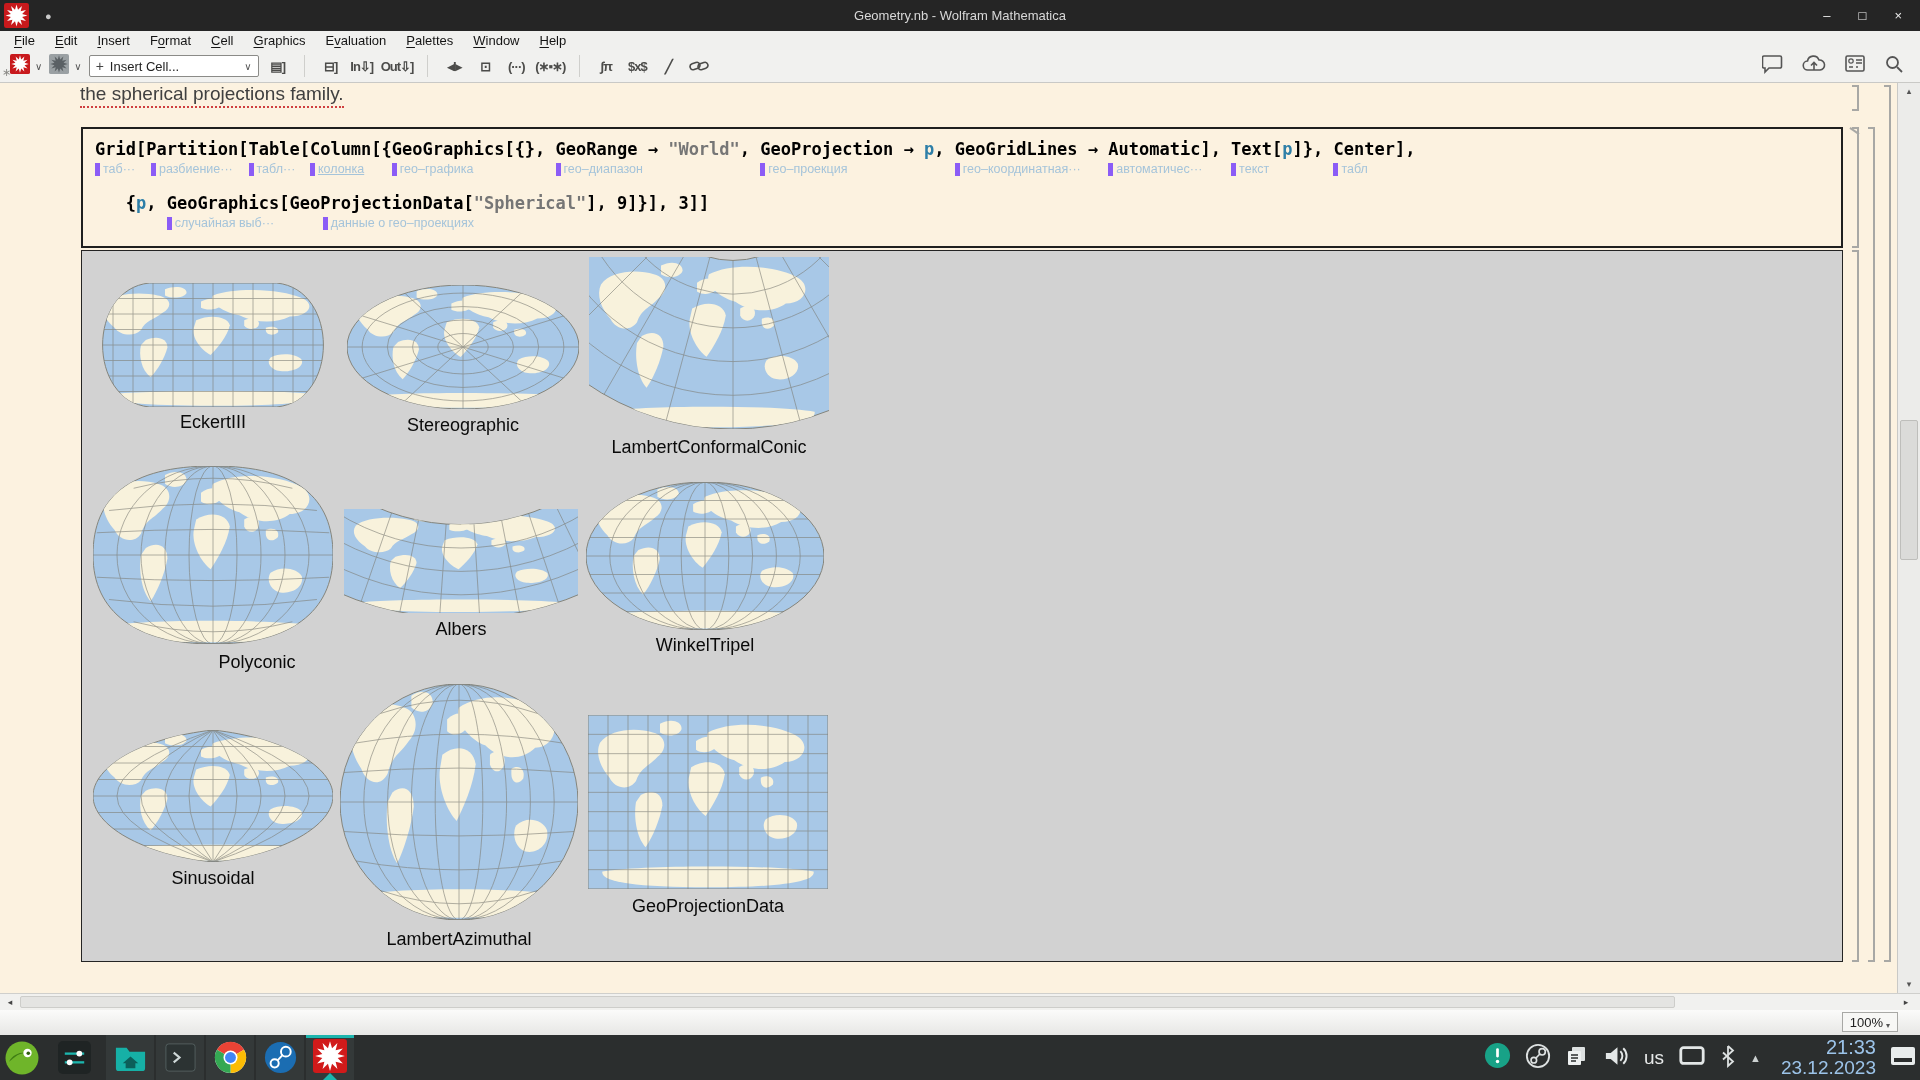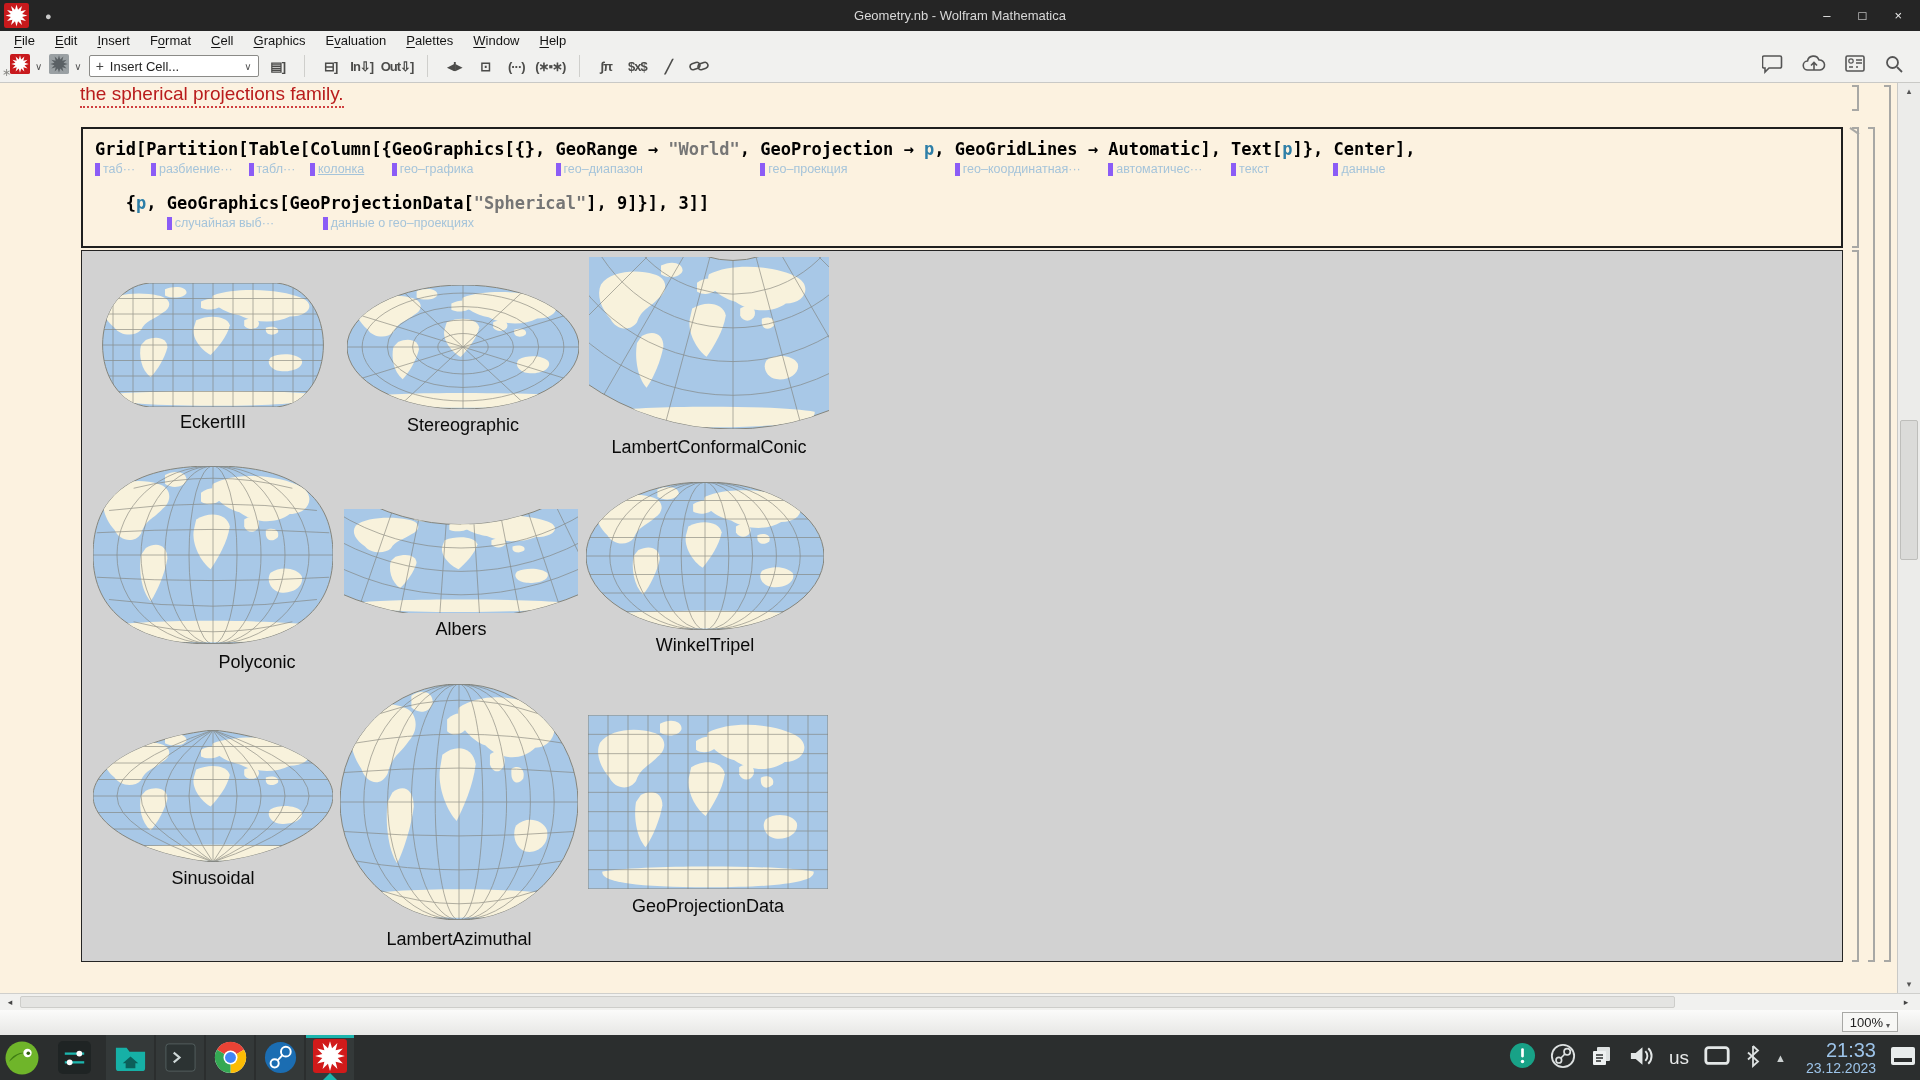--- a/index.html
+++ b/index.html
@@ -32,21 +32,21 @@
     color:#4c4c4a;font-size:13px;font-weight:bold;letter-spacing:-1px;white-space:nowrap;}
   .combo{width:170px;height:22px;background:#fff;border:1px solid #8b8b88;border-radius:2px;
     display:flex;align-items:center;font-size:13px;color:#222;padding:0 6px;box-sizing:border-box;}
   .combo .plus{font-size:14px;color:#444;margin-right:6px;}
   .combo .lbl{flex:1;}
   .combo .chev{color:#555;font-size:10px;}
   .tb-right{margin-left:auto;display:flex;align-items:center;gap:18px;padding-right:16px;}
 
   
   .notebook{position:absolute;top:83px;left:0;width:1920px;height:910px;background:#fcf2e0;}
-  .text-cell{position:absolute;left:80px;top:0px;font-size:19px;color:#b91c1c;}
+  .text-cell{position:absolute;left:80px;top:0px;font-size:19px;color:#404040;}
   .text-cell .misspell{border-bottom:2px dotted #cf4040;padding-bottom:2px;}
   .codebox{position:absolute;left:81px;top:44px;width:1762px;height:121px;
     border:2px solid #1f1f1f;box-sizing:border-box;}
   .codeline{position:absolute;left:12px;font-family:"DejaVu Sans Mono",monospace;
     font-size:17px;font-weight:600;white-space:pre;color:#000;}
   .c-k{color:#000;}
   .c-s{color:#767676;}
   .c-v{color:#2e7fa8;}
   .capline{position:absolute;left:0;right:0;height:16px;}
   .cap{position:absolute;font-size:12.5px;line-height:13px;color:#a5c4da;
@@ -92,21 +92,21 @@
   .task-plain{width:44px;height:45px;display:flex;align-items:center;justify-content:center;}
   .task-active .active-line{position:absolute;top:0;left:0;width:100%;height:3px;background:#1cb5ad;}
   .task-active .active-tri{position:absolute;bottom:0;left:50%;transform:translateX(-50%);
     width:0;height:0;border-left:7px solid transparent;border-right:7px solid transparent;
     border-bottom:7px solid #1cb5ad;}
   .tray{margin-left:auto;display:flex;align-items:center;gap:14px;padding-right:4px;}
   .kb-layout{color:#e8eaea;font-size:19px;}
   .tray-caret{color:#ccd1d1;font-size:11px;}
   .clock{text-align:right;color:#9cc3e8;line-height:1.05;margin-left:6px;}
   .clock .time{font-size:20px;}
-  .clock .date{font-size:14px;}
+  .clock .date{font-size:19px;}
 
   .edge-pin{position:absolute;left:2px;top:66px;color:#8a8a86;font-size:11px;}
 </style>
 </head>
 <body>
 
 <div id="screen">
 
   <div class="titlebar">
     <span class="tb-appicon spikey"><svg width="25" height="25" viewBox="0 0 32 32">
@@ -212,21 +212,21 @@
           <span class="cap" style="left: 12px;">таб···</span>
           <span class="cap" style="left: 68px;">разбиение···</span>
           <span class="cap" style="left: 165.527px;">табл···</span>
           <span class="cap" style="left: 226.938px; text-decoration: underline;">колонка</span>
           <span class="cap" style="left: 308.82px;">гео–графика</span>
           <span class="cap" style="left: 472.582px;">гео–диапазон</span>
           <span class="cap" style="left: 677.285px;">гео–проекция</span>
           <span class="cap" style="left: 871.753px;">гео–координатная···</span>
           <span class="cap" style="left: 1025.28px;">автоматичес···</span>
           <span class="cap" style="left: 1148.1px;">текст</span>
-          <span class="cap" style="left: 1250.45px;">данные</span>
+          <span class="cap" style="left: 1250.45px;">табл</span>
         </div>
       <div class="codeline" id="code-line-2" style="top:64px"><span class="c-k">   {</span><span class="c-v">p</span><span class="c-k">, GeoGraphics[GeoProjectionData[</span><span class="c-s">"Spherical"</span><span class="c-k">], 9]}], 3]]</span></div>
       <div class="capline" id="cap-line-2" style="top:88px">
           <span class="cap" style="left: 83.6461px;">случайная выб···</span>
           <span class="cap" style="left: 216.703px; margin-left: 23px;">данные о гео–проекциях</span>
         </div>
     </div>
 
     <div class="outputbox" id="outputbox" style="background: rgb(210, 210, 210);">
         <div class="map" style="left: 11px; top: 32px; width: 240px; height: 124px;"><svg width="240" height="124" viewBox="0 0 240 124">

